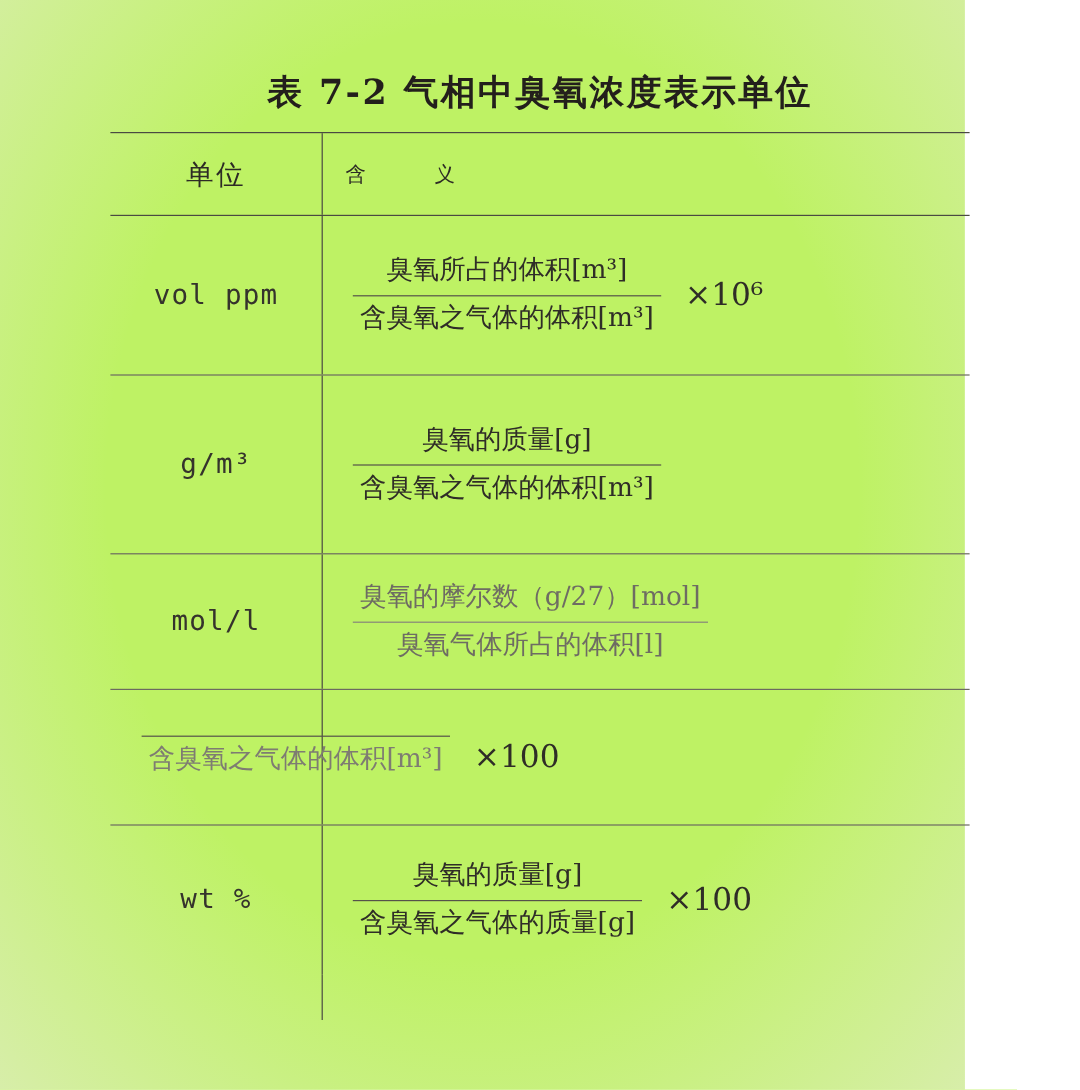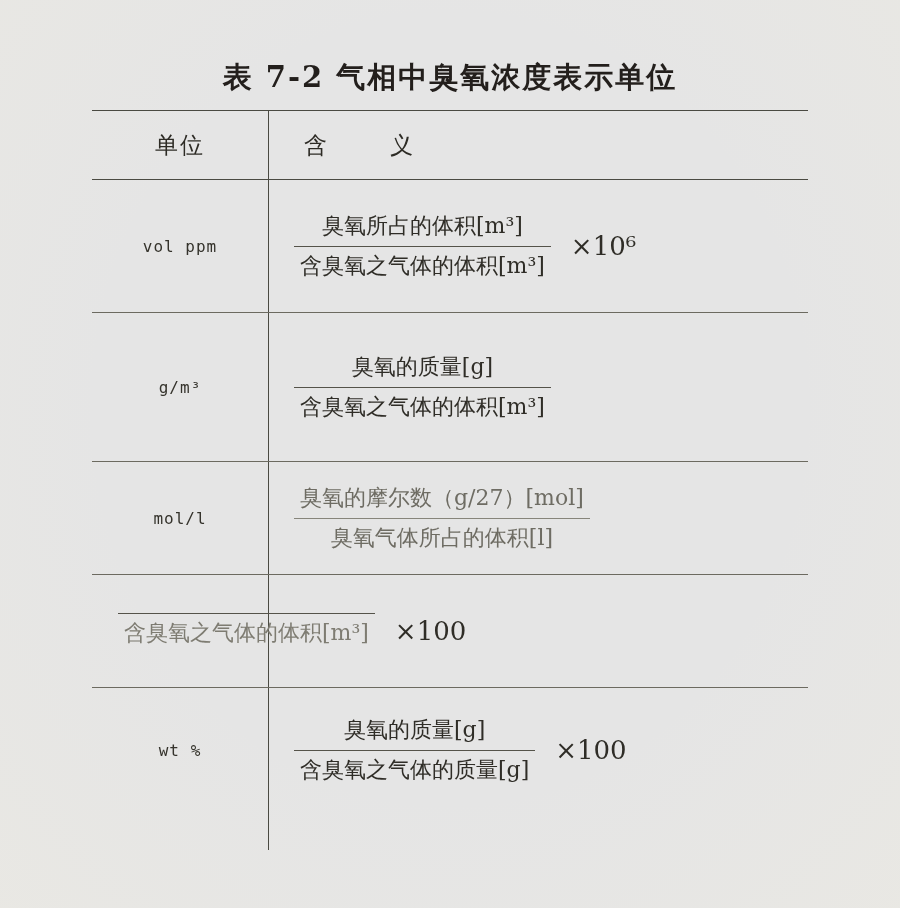--- a/index.html
+++ b/index.html
@@ -10,23 +10,23 @@
   body {
     width: 900px;
     height: 908px;
     background: #ffffff;
     font-family: "DejaVu Serif", "Liberation Serif", serif;
     color: #2b2b28;
     overflow: hidden;
   }
   .page {
     position: relative;
-    width: 900px;
+    width: 804px;
     height: 908px;
-    background: #e5e5e5;
+    background: #bef264;
     text-decoration: underline;
   }
   
   .paper-tint {
     position: absolute;
     inset: 0;
     background:
       radial-gradient(ellipse at 50% 45%, rgba(255,255,255,0) 55%, rgba(236,234,226,0.55) 100%);
     pointer-events: none;
   }
@@ -64,21 +64,21 @@
     position: relative;
     display: flex;
   }
   .cell-unit {
     width: 176px;
     min-width: 176px;
     display: flex;
     align-items: center;
     justify-content: center;
     font-family: "DejaVu Sans Mono", "Liberation Mono", monospace;
-    font-size: 16px;
+    font-size: 23px;
     color: #35332c;
     letter-spacing: 1px;
   }
   .cell-meaning {
     flex: 1;
     display: flex;
     align-items: center;
     padding-left: 26px;
     position: relative;
   }
@@ -96,22 +96,22 @@
   .head-row { height: 68px; }
   .head-label {
     font-size: 23px;
     letter-spacing: 2px;
     color: #2d2b25;
     text-align: right;
   }
   .head-meaning {
     width: 100%;
     text-align: center;
-    padding-left: 16px;
-    font-size: 23px;
+    padding-left: 0;
+    font-size: 17px;
     letter-spacing: 20px;
     text-indent: 20px;
     color: #2d2b25;
   }
 
   .frac {
     display: inline-flex;
     flex-direction: column;
     align-items: stretch;
     text-align: center;

